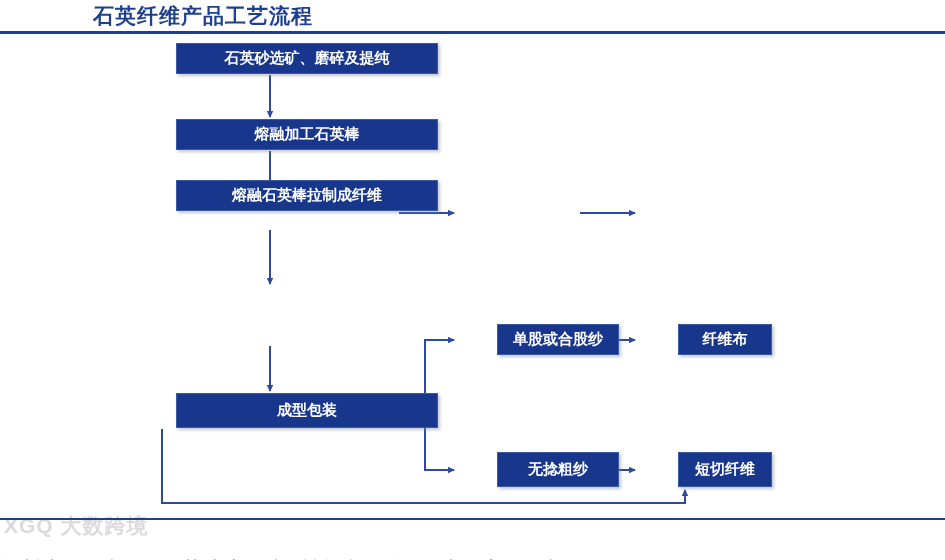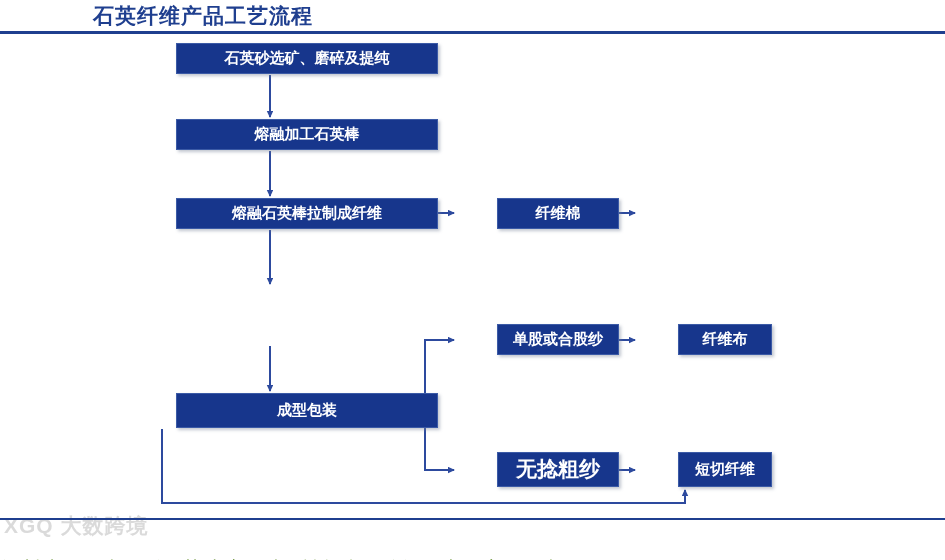--- a/index.html
+++ b/index.html
@@ -70,28 +70,28 @@
   }
   .node-label {
     display: block;
     white-space: pre-line;
     padding: 0 6px;
   }
 
   
   #node-quartz-sand      { left: 136px; top: 43px;  width: 262px; height: 31px; font-size: 15px; }
   #node-melt-rod         { left: 136px; top: 119px; width: 262px; height: 31px; font-size: 15px; }
-  #node-draw-fiber       { left: 136px; top: 198px; width: 262px; height: 31px; font-size: 15px; }
+  #node-draw-fiber       { left: 136px; top: 180px; width: 262px; height: 31px; font-size: 15px; }
   #node-cotton           { left: 457px; top: 198px; width: 122px; height: 31px; font-size: 15px; }
   #node-felt             { left: 638px; top: 198px; width: 94px;  height: 31px; font-size: 15px; }
   #node-sizing           { left: 136px; top: 286px; width: 262px; height: 59px; font-size: 15px; }
   #node-yarn             { left: 457px; top: 324px; width: 122px; height: 31px; font-size: 15px; }
   #node-cloth            { left: 638px; top: 324px; width: 94px;  height: 31px; font-size: 15px; }
   #node-packaging        { left: 136px; top: 393px; width: 262px; height: 35px; font-size: 15px; }
-  #node-roving           { left: 457px; top: 452px; width: 122px; height: 35px; font-size: 21px; }
+  #node-roving           { left: 457px; top: 452px; width: 122px; height: 35px; font-size: 15px; }
   #node-chopped          { left: 638px; top: 452px; width: 94px;  height: 35px; font-size: 15px; text-align: center; }
 
   
   #footer-rule {
     position: absolute;
     left: 0px;
     top: 518px;
     width: 945px;
     height: 2px;
     background: #1f3f8f;
@@ -161,23 +161,20 @@
   </div>
 
   <div class="node" id="node-melt-rod">
     <span class="node-label">熔融加工石英棒</span>
   </div>
 
   <div class="node" id="node-draw-fiber">
     <span class="node-label">熔融石英棒拉制成纤维</span>
   </div>
 
-  <div class="node" id="node-cotton">
-    <span class="node-label">纤维棉</span>
-  </div>
 
 
 
   <div class="node" id="node-yarn">
     <span class="node-label">单股或合股纱</span>
   </div>
 
   <div class="node" id="node-packaging">
     <span class="node-label">成型包装</span>
   </div>

